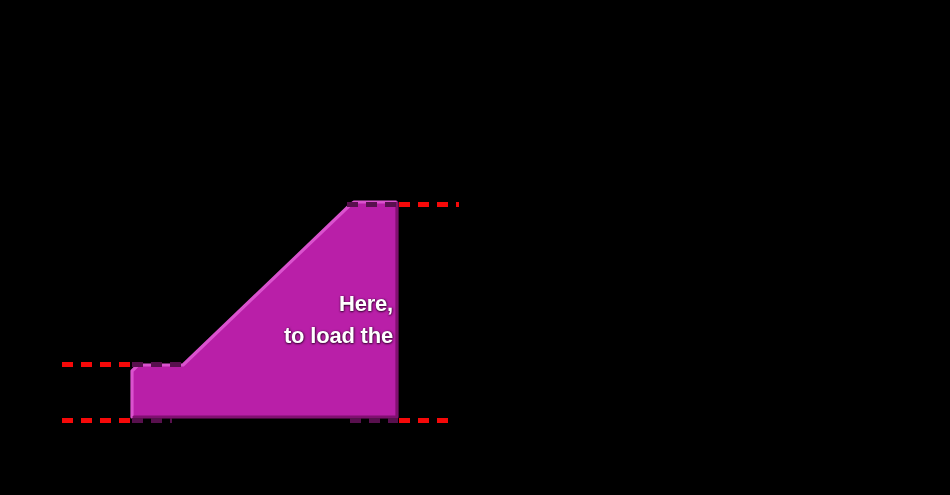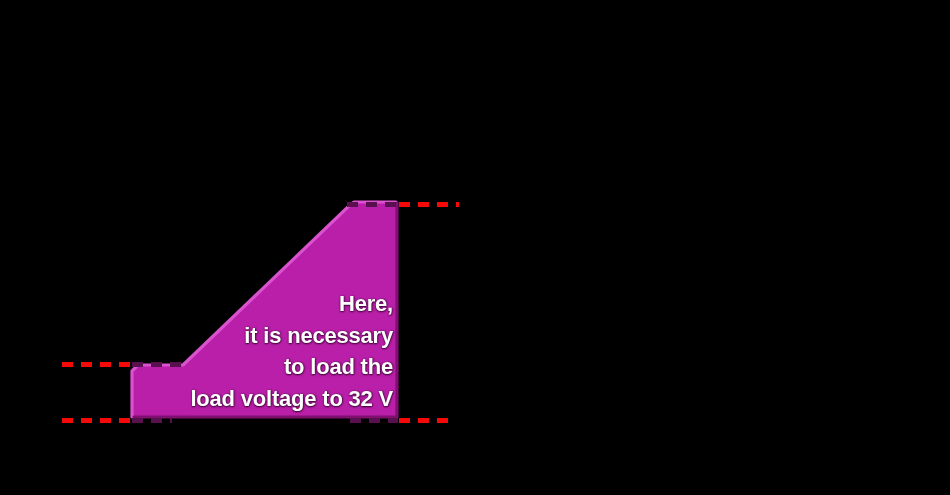--- a/index.html
+++ b/index.html
@@ -60,18 +60,16 @@
   <div class="dash" style="left:62px;top:362px;width:70px;"></div>
   <div class="dash on-shape" style="left:132px;top:362px;width:50px;"></div>
 
   <div class="dash" style="left:62px;top:418px;width:70px;"></div>
   <div class="dash on-shape" style="left:132px;top:418px;width:40px;"></div>
   <div class="dash on-shape" style="left:350px;top:418px;width:48px;"></div>
   <div class="dash" style="left:399px;top:418px;width:57px;"></div>
 
   <div class="annotation">
     <div>Here,</div>
-    <div>it is necessary</div>
     <div>to load the</div>
-    <div>load voltage to 32 V</div>
   </div>
 
 </div>
 
 </body></html>

